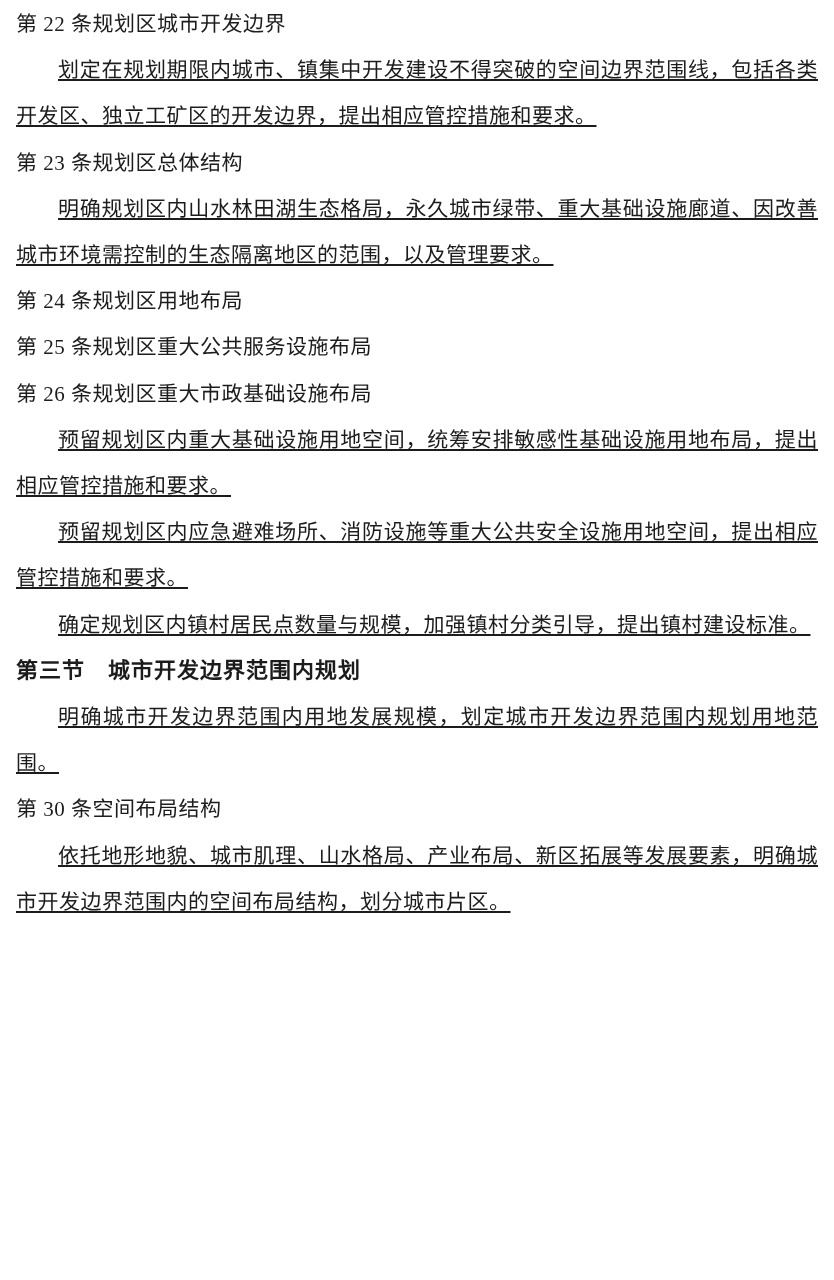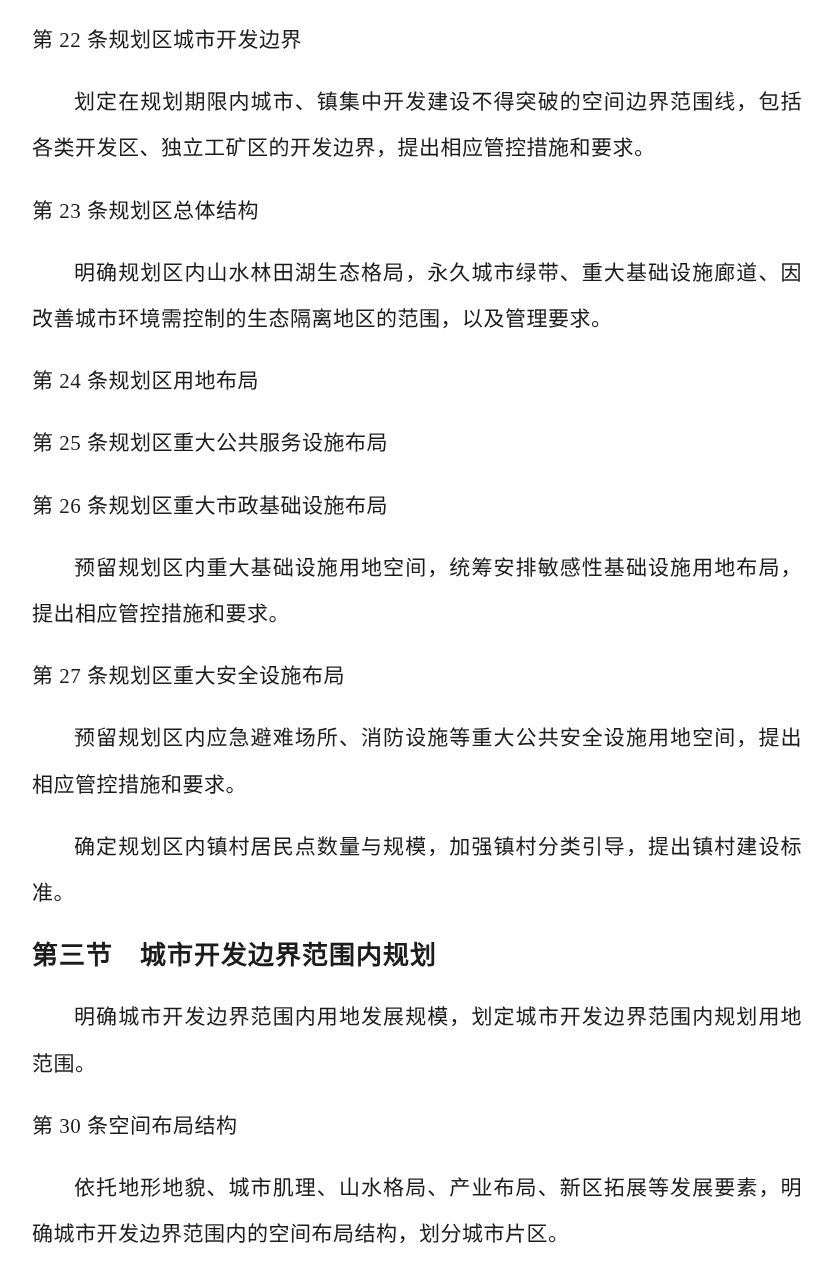--- a/index.html
+++ b/index.html
@@ -18,50 +18,50 @@
   }
   .content {
     box-sizing: border-box;
     padding: 1px 16px 0 16px;
     font-family: "Liberation Serif", "DejaVu Serif", serif;
     font-size: 21px;
     line-height: 46.2px;
     color: #1c1c1c;
     letter-spacing: 0.5px;
   }
-  .block { margin: 16px; }
+  .block { margin: 0; }
   .article-heading {
     text-align: left;
     font-weight: normal;
   }
   .body-paragraph {
     text-indent: 2em;
     text-align: justify;
+    text-decoration: underline;
   }
   .section-heading {
     font-weight: bold;
-    font-size: 26px;
+    font-size: 22px;
     font-family: "Liberation Sans", "DejaVu Sans", sans-serif;
     letter-spacing: 1px;
   }
 </style>
 </head>
 <body>
 
 <div class="page">
   <div class="content" id="document-content">
       <div class="block article-heading">第 22 条规划区城市开发边界</div>
       <div class="block body-paragraph">划定在规划期限内城市、镇集中开发建设不得突破的空间边界范围线，包括各类开发区、独立工矿区的开发边界，提出相应管控措施和要求。</div>
       <div class="block article-heading">第 23 条规划区总体结构</div>
       <div class="block body-paragraph">明确规划区内山水林田湖生态格局，永久城市绿带、重大基础设施廊道、因改善城市环境需控制的生态隔离地区的范围，以及管理要求。</div>
       <div class="block article-heading">第 24 条规划区用地布局</div>
       <div class="block article-heading">第 25 条规划区重大公共服务设施布局</div>
       <div class="block article-heading">第 26 条规划区重大市政基础设施布局</div>
       <div class="block body-paragraph">预留规划区内重大基础设施用地空间，统筹安排敏感性基础设施用地布局，提出相应管控措施和要求。</div>
-      <div class="block article-heading">第 27 条规划区重大安全设施布局</div>
       <div class="block body-paragraph">预留规划区内应急避难场所、消防设施等重大公共安全设施用地空间，提出相应管控措施和要求。</div>
       <div class="block body-paragraph">确定规划区内镇村居民点数量与规模，加强镇村分类引导，提出镇村建设标准。</div>
       <div class="block section-heading">第三节　城市开发边界范围内规划</div>
       <div class="block body-paragraph">明确城市开发边界范围内用地发展规模，划定城市开发边界范围内规划用地范围。</div>
       <div class="block article-heading">第 30 条空间布局结构</div>
       <div class="block body-paragraph">依托地形地貌、城市肌理、山水格局、产业布局、新区拓展等发展要素，明确城市开发边界范围内的空间布局结构，划分城市片区。</div>
     </div>
 </div>
 
 </body></html>

